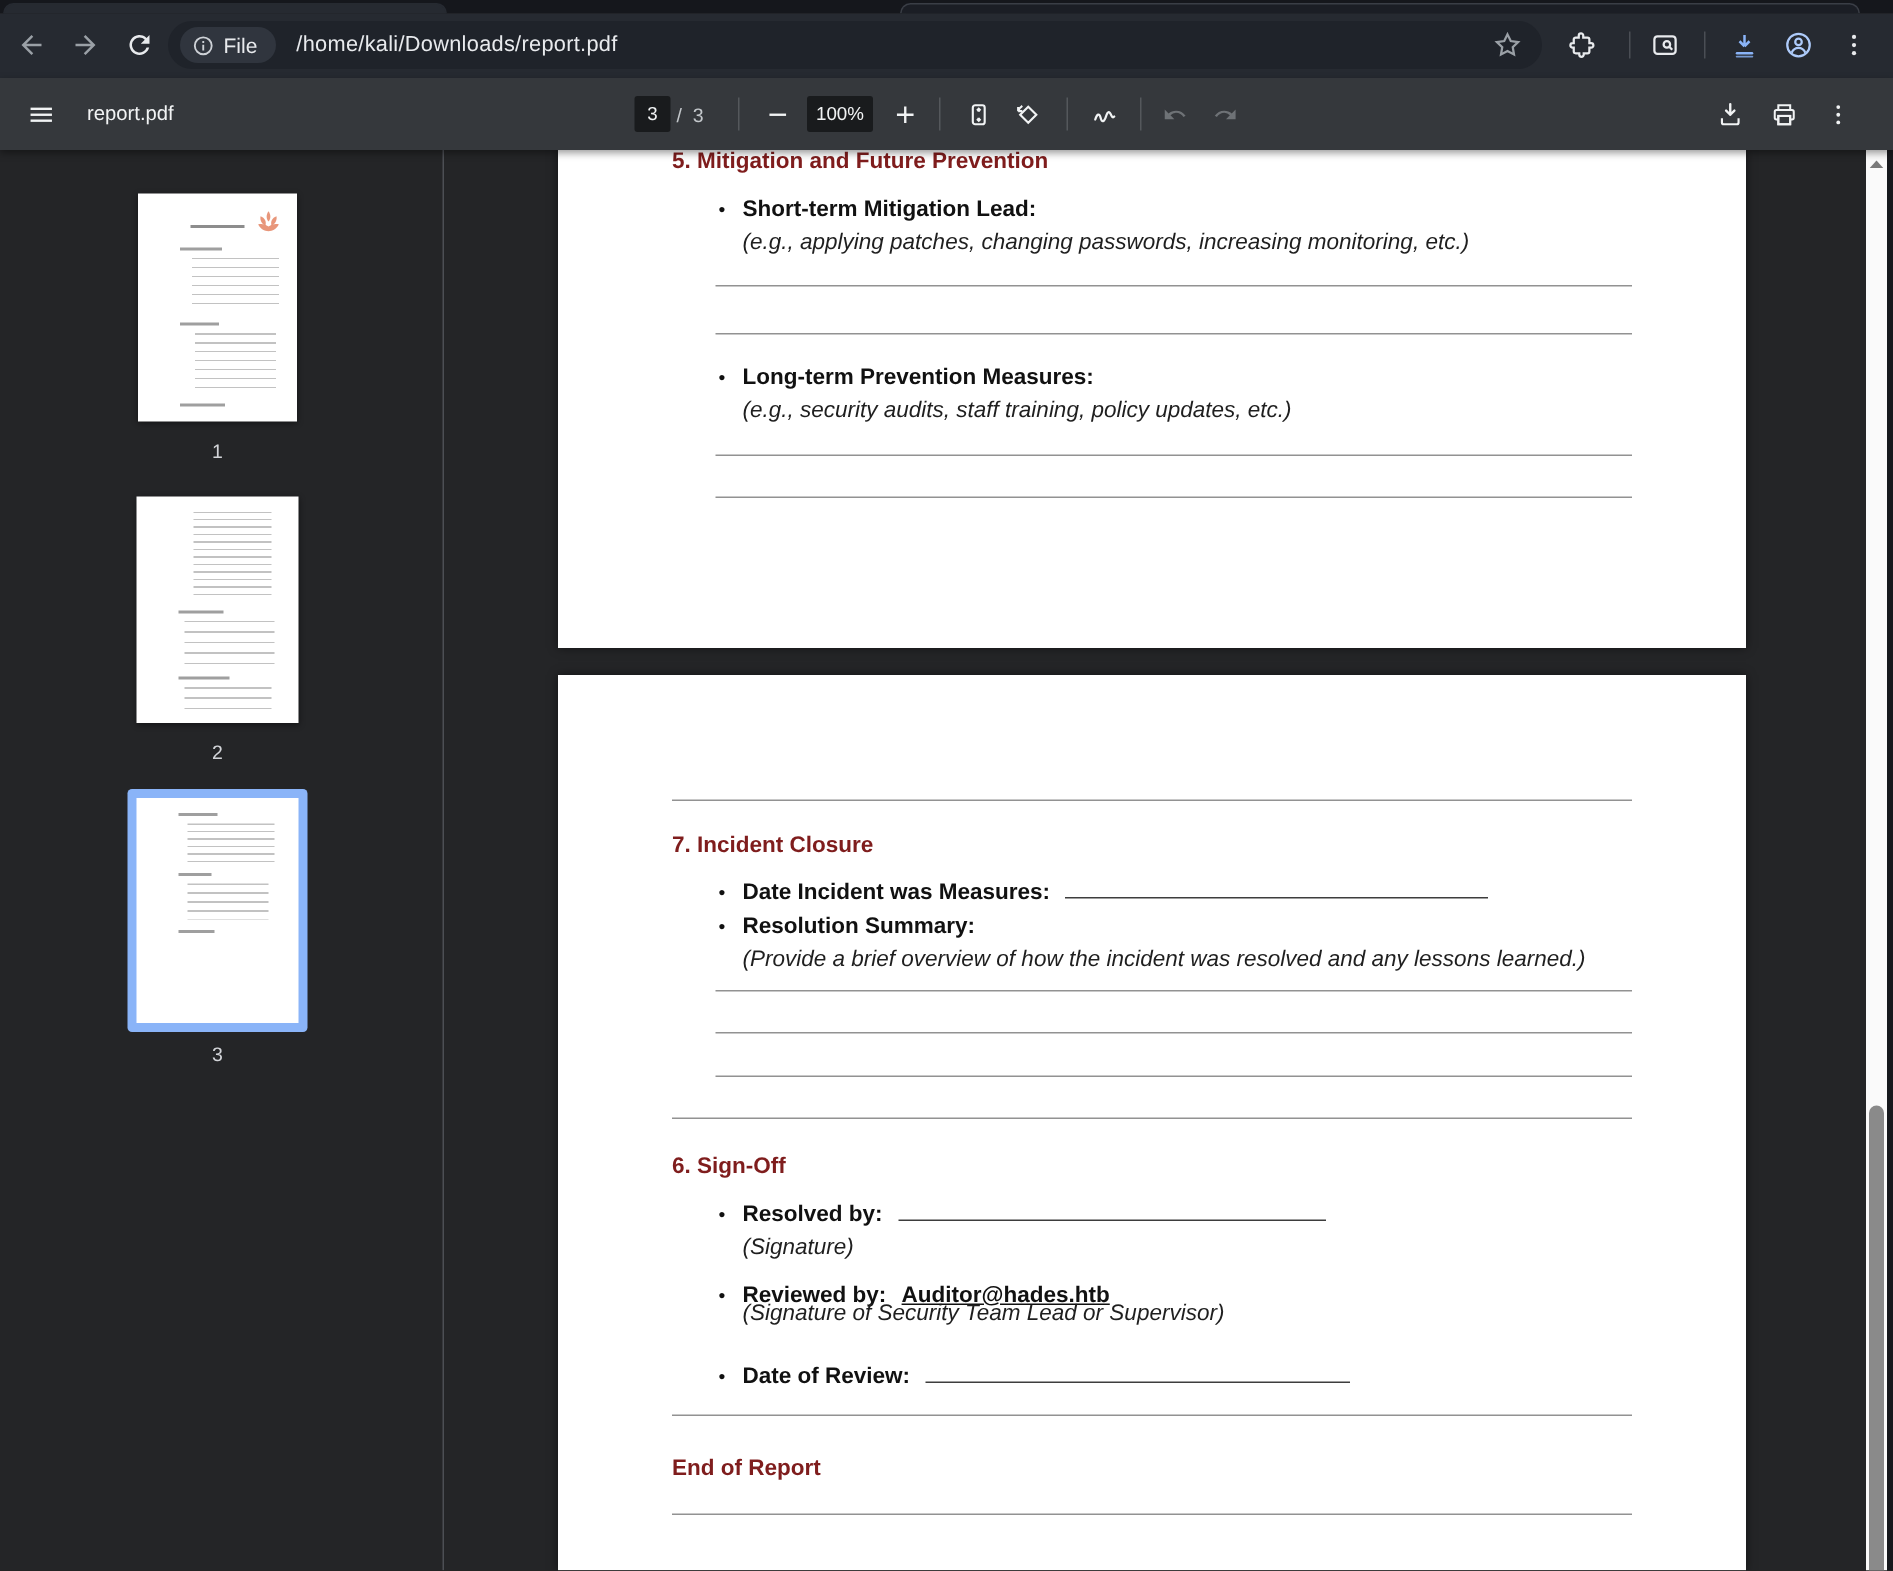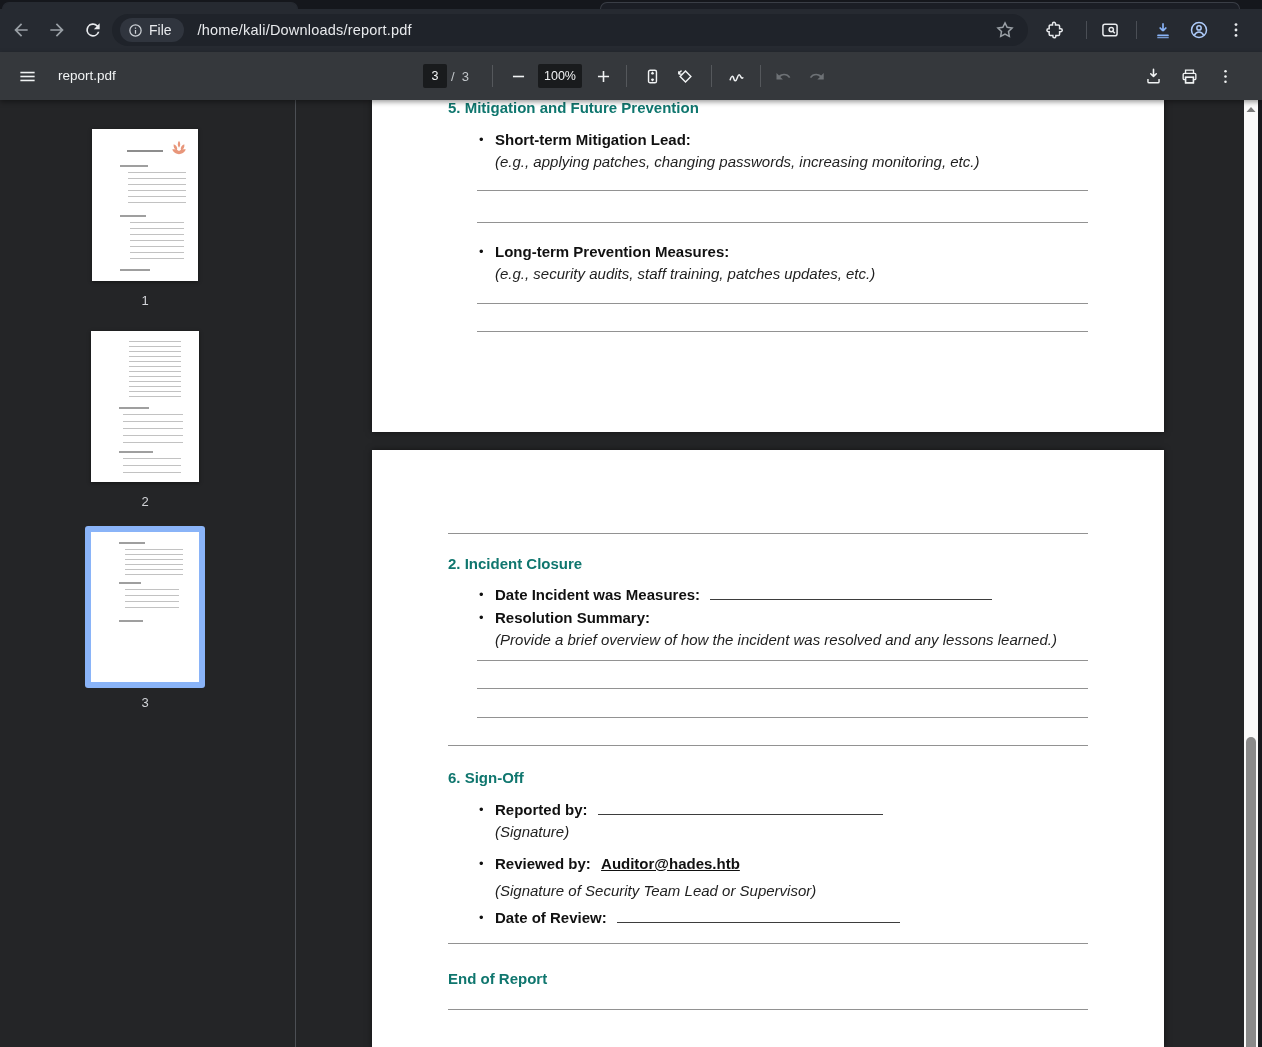--- a/index.html
+++ b/index.html
@@ -43,21 +43,21 @@
   .thumb-page { position:absolute; background:#fff; box-shadow:0 1px 4px rgba(0,0,0,0.45); }
   .thumb-label { position:absolute; color:#d2d4d8; font-size:13px; width:40px; text-align:center; }
   .mlines { position:absolute; background-image:repeating-linear-gradient(to bottom,#c2c2c2 0 1px,transparent 1px 6px); }
   .mhead  { position:absolute; height:2px; background:#9f9f9f; }
   #thumb3-sel { position:absolute; background:#8ab4f8; border-radius:3px; }
 
   
   .page { position:absolute; left:372px; width:792px; background:#ffffff;
           box-shadow:0 0 6px rgba(0,0,0,0.5); overflow:hidden; }
   .doc { color:#1b1b1b; font-size:15px; }
-  .doc-h { position:absolute; left:76px; font-weight:bold; color:#0f766e; }
+  .doc-h { position:absolute; left:76px; font-weight:bold; color:#7f1d1d; }
   .bullet-dot { position:absolute; left:107px; font-size:13px; color:#111; }
   .bullet-label { position:absolute; left:123px; font-weight:bold; color:#111; white-space:nowrap; }
   .bullet-hint { position:absolute; left:123px; font-style:italic; color:#1f1f1f; white-space:nowrap; }
   .rule { position:absolute; height:1px; background:#929292; }
   .rule-full { left:76px; width:640px; }
   .rule-ind  { left:105px; width:611px; }
   .fill-line { display:inline-block; border-bottom:1.5px solid #3d3d3d; height:13px;
                vertical-align:baseline; }
   .email { font-weight:600; text-decoration:underline; color:#111; margin-left:6px; }
 
@@ -277,59 +277,59 @@
       <div class="doc-h" style="top:-1px;">5. Mitigation and Future Prevention</div>
 
       <span class="bullet-dot" style="top:32px;">•</span>
       <div class="bullet-label" style="top:31px;">Short-term Mitigation Lead:</div>
       <div class="bullet-hint" style="top:53px;">(e.g., applying patches, changing passwords, increasing monitoring, etc.)</div>
       <div class="rule rule-ind" style="top:90px;"></div>
       <div class="rule rule-ind" style="top:122px;"></div>
 
       <span class="bullet-dot" style="top:144px;">•</span>
       <div class="bullet-label" style="top:143px;">Long-term Prevention Measures:</div>
-      <div class="bullet-hint" style="top:165px;">(e.g., security audits, staff training, patches updates, etc.)</div>
+      <div class="bullet-hint" style="top:165px;">(e.g., security audits, staff training, policy updates, etc.)</div>
       <div class="rule rule-ind" style="top:203px;"></div>
       <div class="rule rule-ind" style="top:231px;"></div>
     </div>
 
     <div class="page doc" style="top:350px; height:597px;">
       <div class="rule rule-full" style="top:83px;"></div>
 
-      <div class="doc-h" style="top:105px;">2. Incident Closure</div>
+      <div class="doc-h" style="top:105px;">7. Incident Closure</div>
 
       <span class="bullet-dot" style="top:137px;">•</span>
       <div class="bullet-label" style="top:136px;">
         <span>Date Incident was Measures:</span>
         <span class="fill-line" style="width:282px; margin-left:6px;"></span>
       </div>
       <span class="bullet-dot" style="top:160px;">•</span>
       <div class="bullet-label" style="top:159px;">Resolution Summary:</div>
       <div class="bullet-hint" style="top:181px;">(Provide a brief overview of how the incident was resolved and any lessons learned.)</div>
 
       <div class="rule rule-ind" style="top:210px;"></div>
       <div class="rule rule-ind" style="top:238px;"></div>
       <div class="rule rule-ind" style="top:267px;"></div>
       <div class="rule rule-full" style="top:295px;"></div>
 
       <div class="doc-h" style="top:319px;">6. Sign-Off</div>
 
       <span class="bullet-dot" style="top:352px;">•</span>
       <div class="bullet-label" style="top:351px;">
-        <span>Reported by:</span>
+        <span>Resolved by:</span>
         <span class="fill-line" style="width:285px; margin-left:6px;"></span>
       </div>
       <div class="bullet-hint" style="top:373px;">(Signature)</div>
 
       <span class="bullet-dot" style="top:406px;">•</span>
       <div class="bullet-label" style="top:405px;">
         <span>Reviewed by:</span>
         <span class="email">Auditor@hades.htb</span>
       </div>
-      <div class="bullet-hint" style="top:432px;">(Signature of Security Team Lead or Supervisor)</div>
+      <div class="bullet-hint" style="top:417px;">(Signature of Security Team Lead or Supervisor)</div>
 
       <span class="bullet-dot" style="top:460px;">•</span>
       <div class="bullet-label" style="top:459px;">
         <span>Date of Review:</span>
         <span class="fill-line" style="width:283px; margin-left:6px;"></span>
       </div>
 
       <div class="rule rule-full" style="top:493px;"></div>
       <div class="doc-h" style="top:520px;">End of Report</div>
       <div class="rule rule-full" style="top:559px;"></div>

